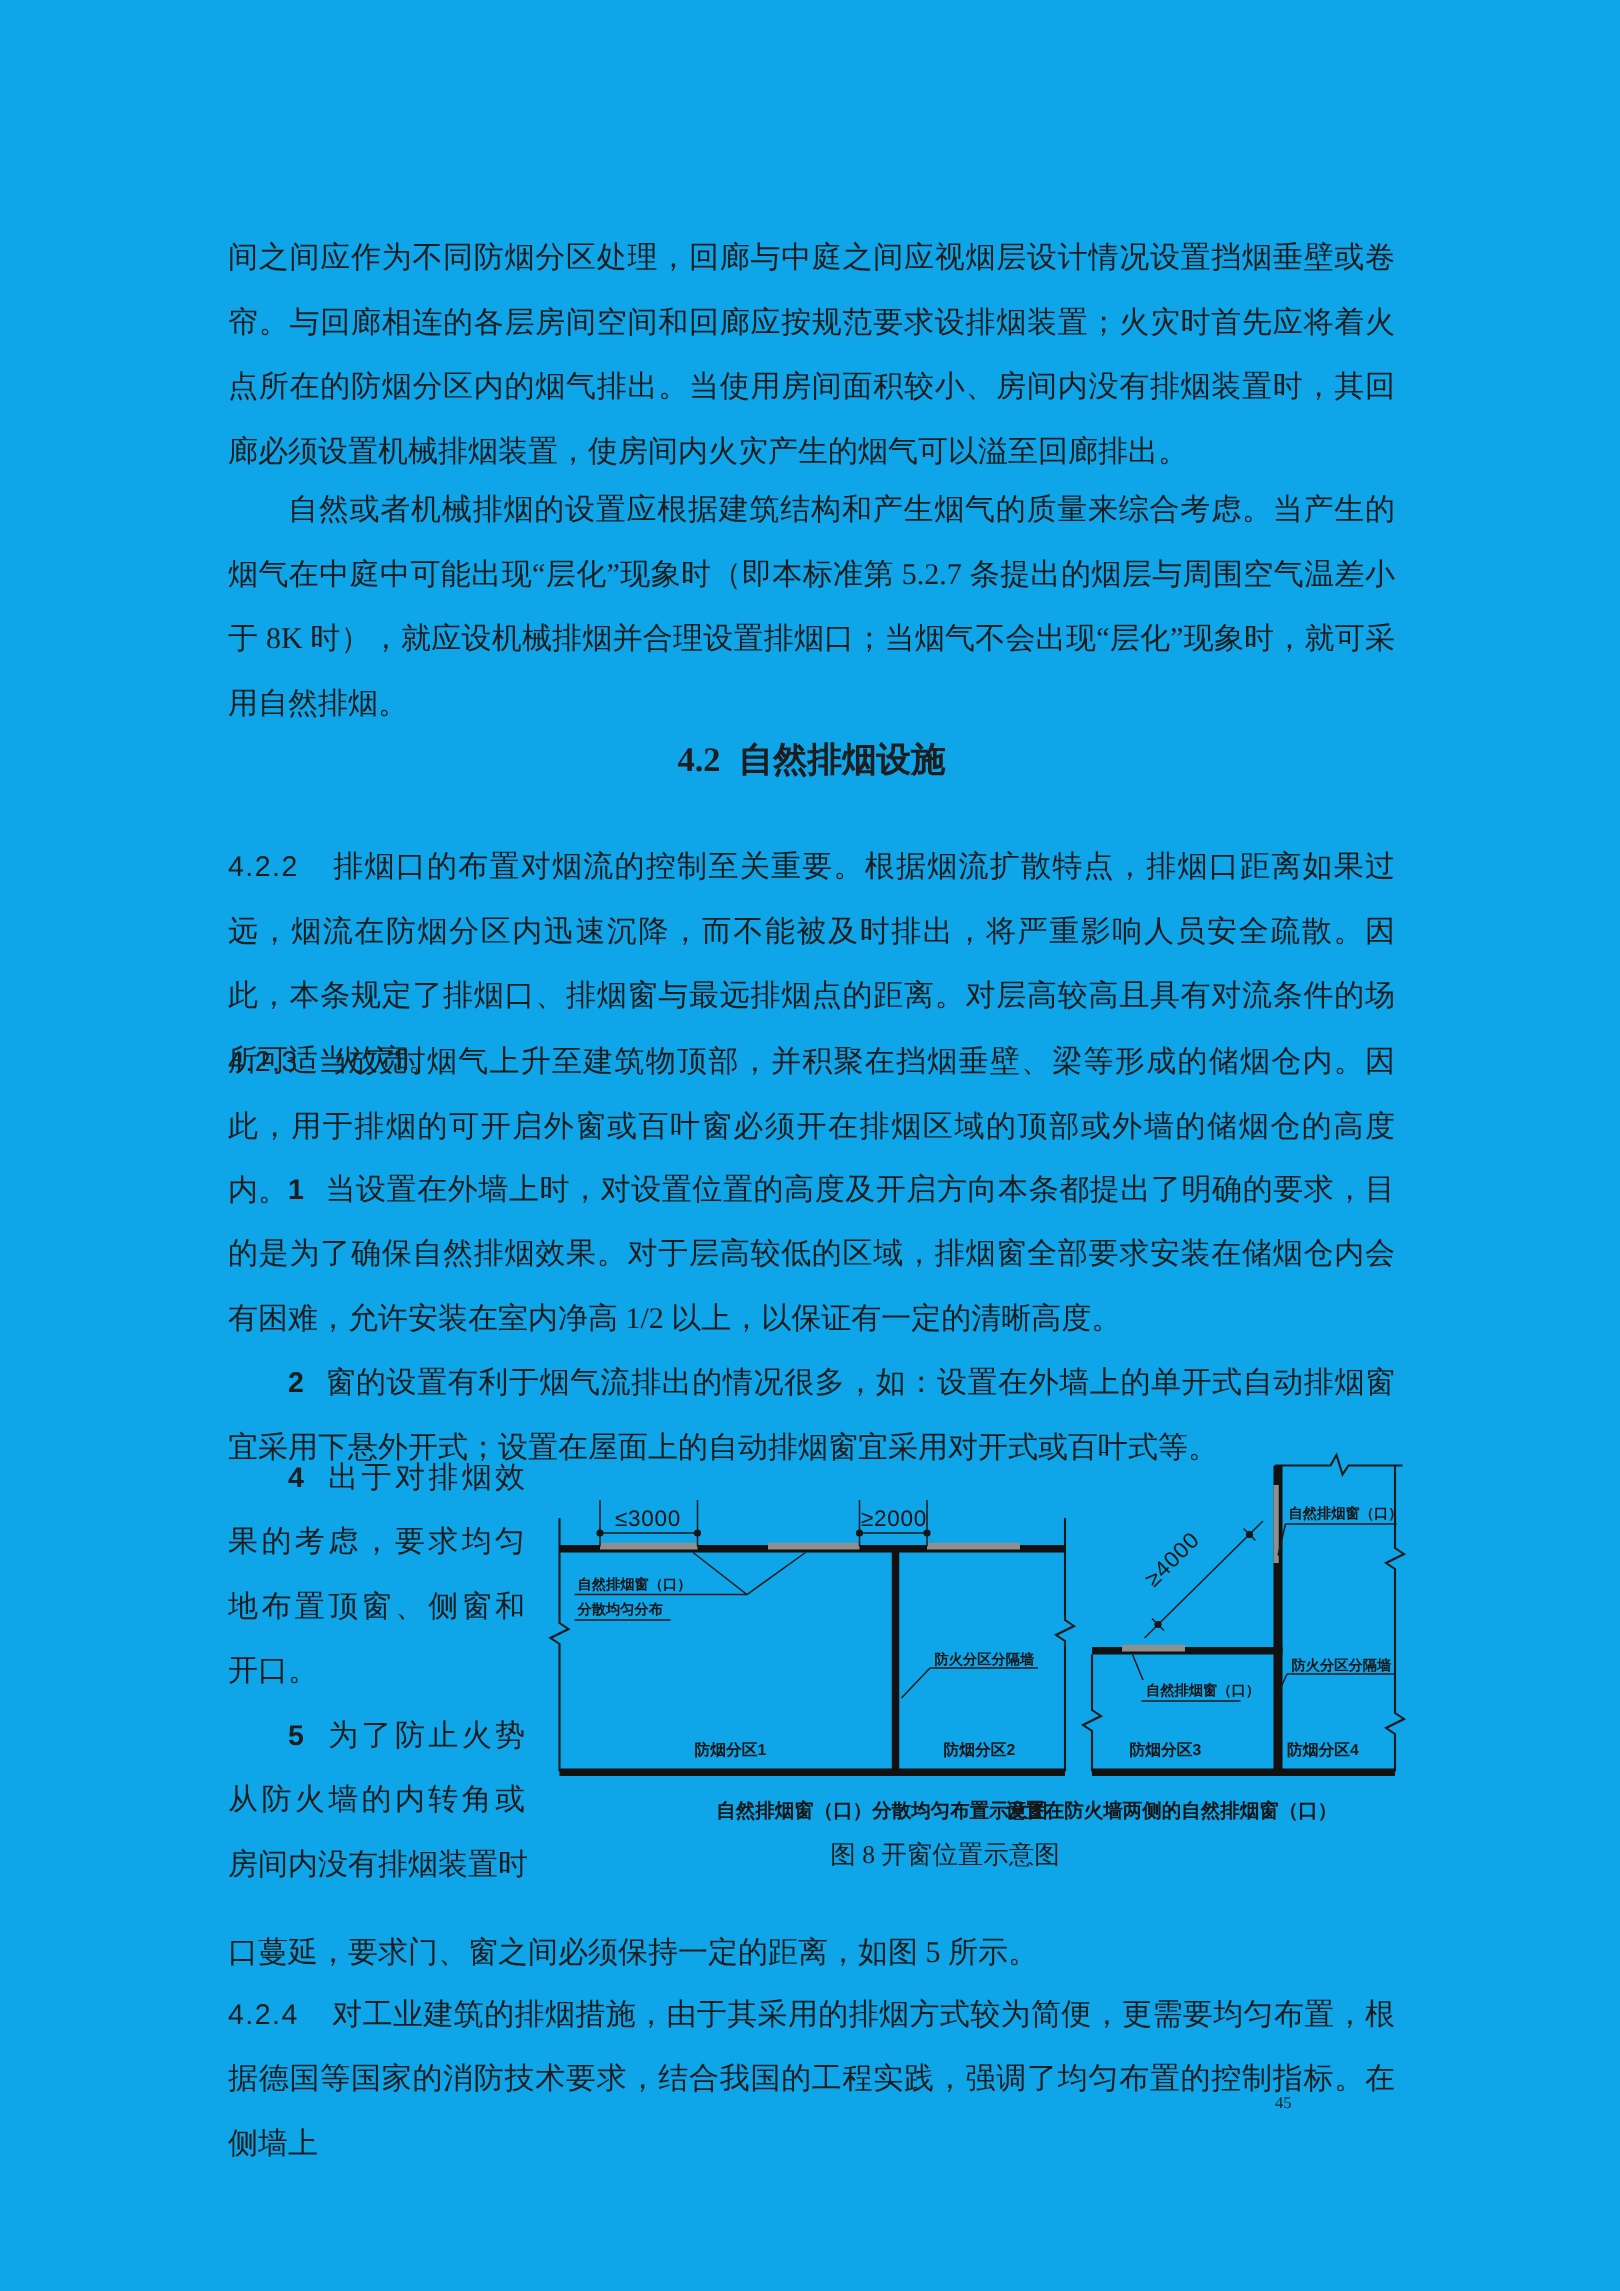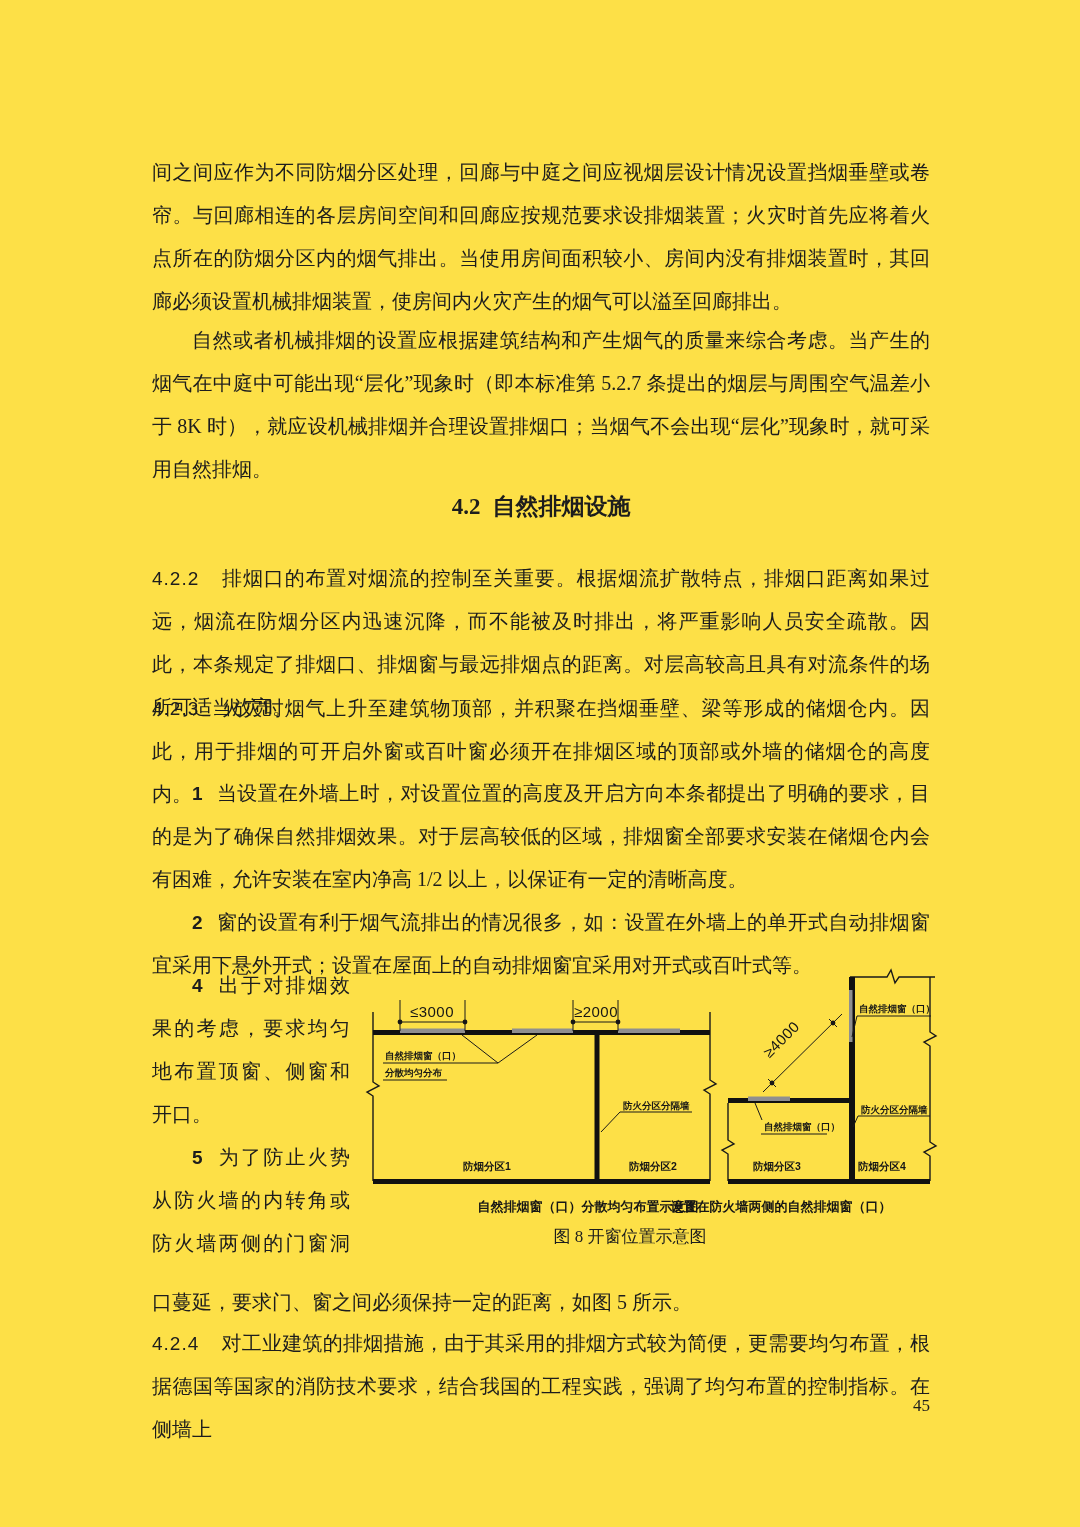--- a/index.html
+++ b/index.html
@@ -1,17 +1,17 @@
 <!DOCTYPE html>
 <html><head>
 <meta charset="utf-8">
 <style>
   html,body{margin:0;padding:0;background:#e8e8e8;}
   .page{
-    position:relative;width:1080px;height:1527px;background:#fde047;
+    position:relative;width:1080px;height:1527px;background:#0ea5e9;
     margin:0 auto;overflow:hidden;color:#1d1d1d;
     font-family:"Liberation Serif","DejaVu Serif",serif;
   }
   .para{
     position:absolute;left:152px;width:778px;
     font-size:20px;line-height:43px;text-align:justify;
     text-justify:inter-character;
   }
   .indent{text-indent:40px;}
   .num{
@@ -51,21 +51,21 @@
     position:absolute;top:1200px;font-size:13px;font-weight:700;
     text-align:center;line-height:14px;color:#161616;
     font-family:"Liberation Sans","DejaVu Sans",sans-serif;
   }
   .main-caption{
     position:absolute;top:1226px;left:460px;width:340px;
     font-size:17px;text-align:center;line-height:22px;
   }
   .pagenum{
     position:absolute;top:1396px;left:850px;width:80px;
-    font-size:17px;text-align:right;
+    font-size:11px;text-align:left;
   }
   .wall{fill:#111;}
   .win{fill:#8f8f8f;}
   .thin{stroke:#1a1a1a;stroke-width:1.4;fill:none;}
   .dimline{stroke:#1a1a1a;stroke-width:1;fill:none;}
   .leader{stroke:#1a1a1a;stroke-width:1;fill:none;}
 </style>
 </head>
 <body>
 
@@ -84,21 +84,21 @@
   <p class="para indent" style="top:752px"><b class="num-sm">1</b><span>当设置在外墙上时，对设置位置的高度及开启方向本条都提出了明确的要求，目的是为了确保自然排烟效果。对于层高较低的区域，排烟窗全部要求安装在储烟仓内会有困难，允许安装在室内净高 1/2 以上，以保证有一定的清晰高度。</span></p>
 
   <p class="para indent" style="top:881px"><b class="num-sm">2</b><span>窗的设置有利于烟气流排出的情况很多，如：设置在外墙上的单开式自动排烟窗宜采用下悬外开式；设置在屋面上的自动排烟窗宜采用对开式或百叶式等。</span></p>
 
   <div class="ncol-line" style="top:964px;text-indent:40px"><b class="num-sm">4</b><span>出于对排烟效</span></div>
   <div class="ncol-line" style="top:1007px"><span>果的考虑，要求均匀</span></div>
   <div class="ncol-line" style="top:1050px"><span>地布置顶窗、侧窗和</span></div>
   <div class="ncol-line flush" style="top:1093px"><span>开口。</span></div>
   <div class="ncol-line" style="top:1136px;text-indent:40px"><b class="num-sm">5</b><span>为了防止火势</span></div>
   <div class="ncol-line" style="top:1179px"><span>从防火墙的内转角或</span></div>
-  <div class="ncol-line" style="top:1222px"><span>防火墙两侧的门窗洞</span></div>
+  <div class="ncol-line" style="top:1222px"><span>房间内没有排烟装置时</span></div>
 
   <p class="para" style="top:1261px"><span>口蔓延，要求门、窗之间必须保持一定的距离，如图 5 所示。</span></p>
 
   <p class="para" style="top:1302px"><b class="num">4.2.4</b><span>对工业建筑的排烟措施，由于其采用的排烟方式较为简便，更需要均匀布置，根据德国等国家的消防技术要求，结合我国的工程实践，强调了均匀布置的控制指标。在侧墙上</span></p>
 
   <svg class="figure-svg" width="600" height="232" viewBox="0 0 600 232">
 
     <g>
 
       <polyline class="thin" points="8,47 8,117 14,121 2,127 8,131 8,216"></polyline>

